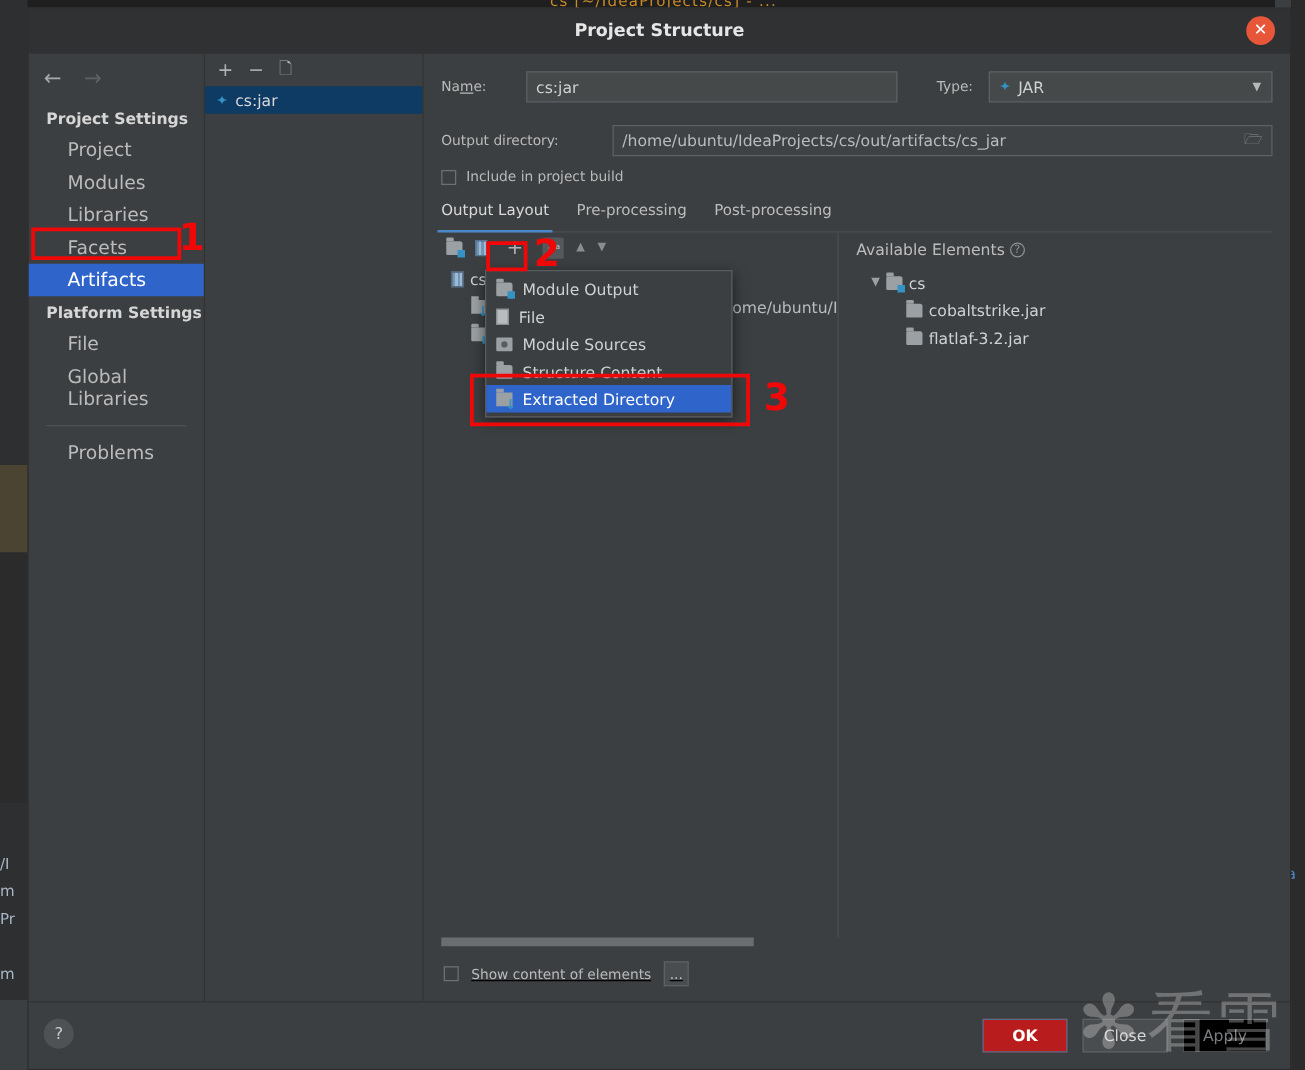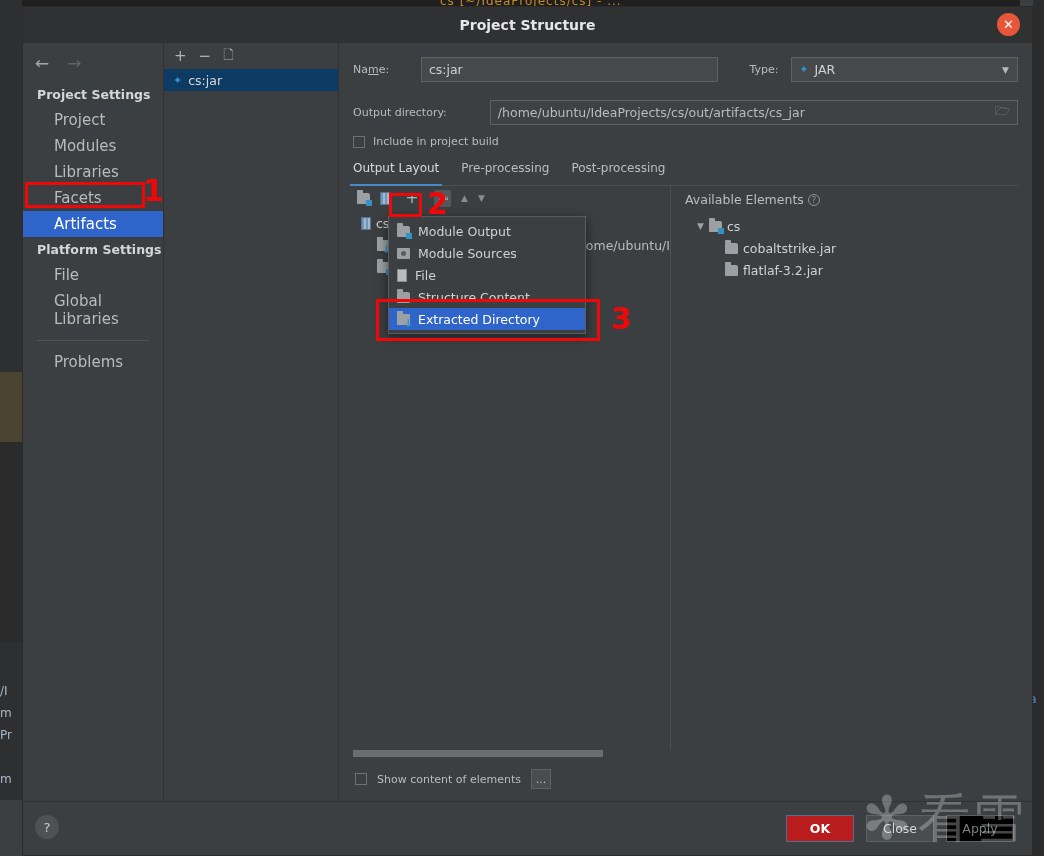--- a/index.html
+++ b/index.html
@@ -109,21 +109,21 @@
   .tree { flex:1; overflow:hidden; position:relative; padding-top:2px;}
   .tnode { display:flex; align-items:center; gap:5px; height:22px; color:#cfd2d4; font-size:12.5px; white-space:nowrap;}
 
   .avail-col { width:348px; flex:0 0 348px; border-left:1px solid #4b4f51; padding-left:14px; }
   .avail-title { color:#bdbdbd; font-size:12.5px; padding:6px 0 8px 0; display:flex; align-items:center; gap:4px;}
   .qmark { width:12px; height:12px; border:1px solid #8e9193; border-radius:50%; color:#8e9193; font-size:9px; display:flex; align-items:center; justify-content:center;}
 
   .hscroll { height:7px; background:#3c3f41; margin:0 0 6px 0; position:relative;}
   .hscroll i { position:absolute; left:0; top:0; height:7px; width:250px; background:#6b6e70; display:block;}
 
-  .bottom-opts { display:flex; align-items:center; gap:10px; padding:6px 0 12px 2px; }
+  .bottom-opts { display:flex; align-items:center; gap:10px; padding:6px 0 12px 2px;text-decoration:underline; }
   .dots-btn {
     width:20px;height:20px;border:1px solid #5c6163;background:#4a4d4f;color:#c0c3c5;
     font-size:11px; display:flex;align-items:center;justify-content:center; line-height:1;
   }
 
   .footer {
     flex:0 0 54px; height:54px; background:#3c3f41; border-top:1px solid #323232;
     display:flex; align-items:center; justify-content:flex-end; gap:12px; padding-right:18px;
     position:relative;
   }
@@ -357,26 +357,26 @@
       <div class="btn disabled">Apply</div>
     </div>
   </div>
 
   <div class="menu">
     <div class="menu-item">
       <span class="ic-folder mod"></span>
       <span>Module Output</span>
     </div>
     <div class="menu-item">
+      <span class="ic-file"></span>
+      <span>File</span>
+    </div>
+    <div class="menu-item">
       <span class="ic-camera"></span>
       <span>Module Sources</span>
-    </div>
-    <div class="menu-item">
-      <span class="ic-file"></span>
-      <span>File</span>
     </div>
     <div class="menu-item">
       <span class="ic-folder"></span>
       <span>Structure Content</span>
     </div>
     <div class="menu-item sel">
       <span class="ic-extract"></span>
       <span>Extracted Directory</span>
     </div>
   </div>

